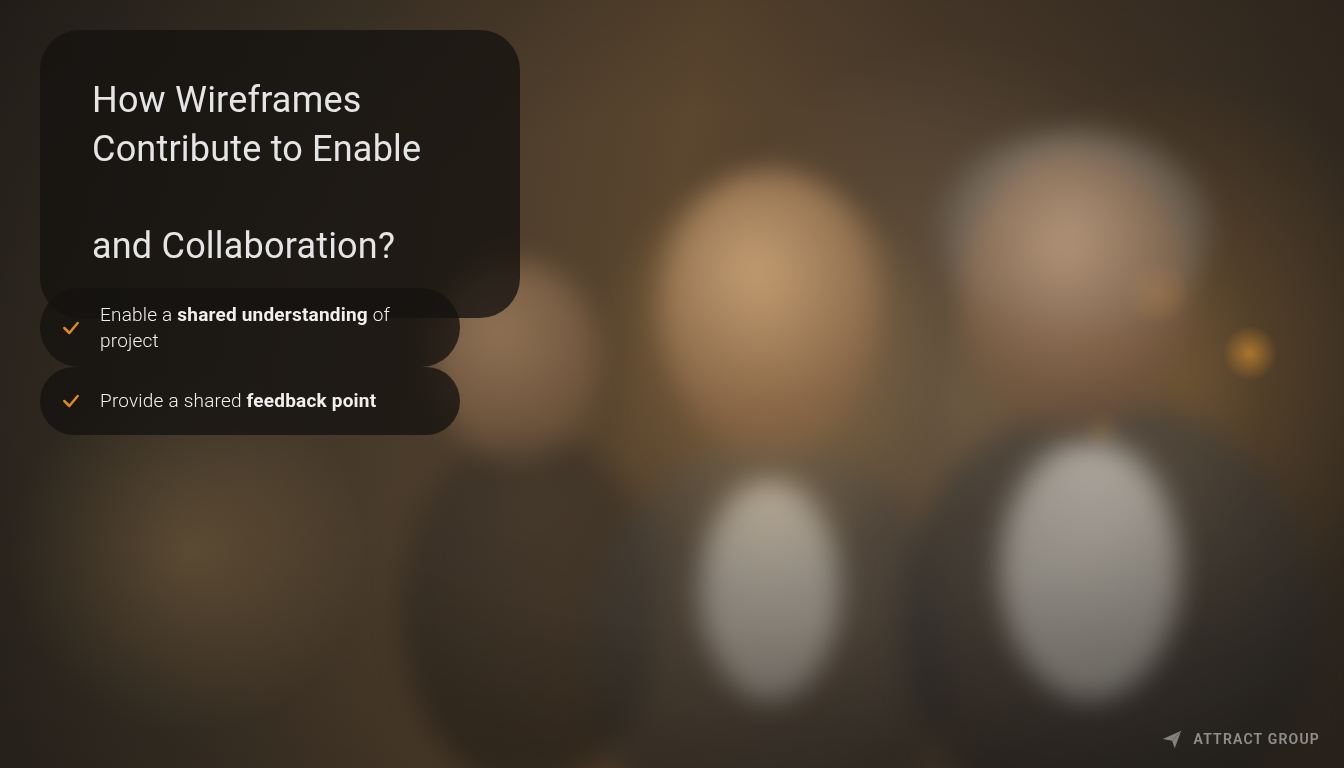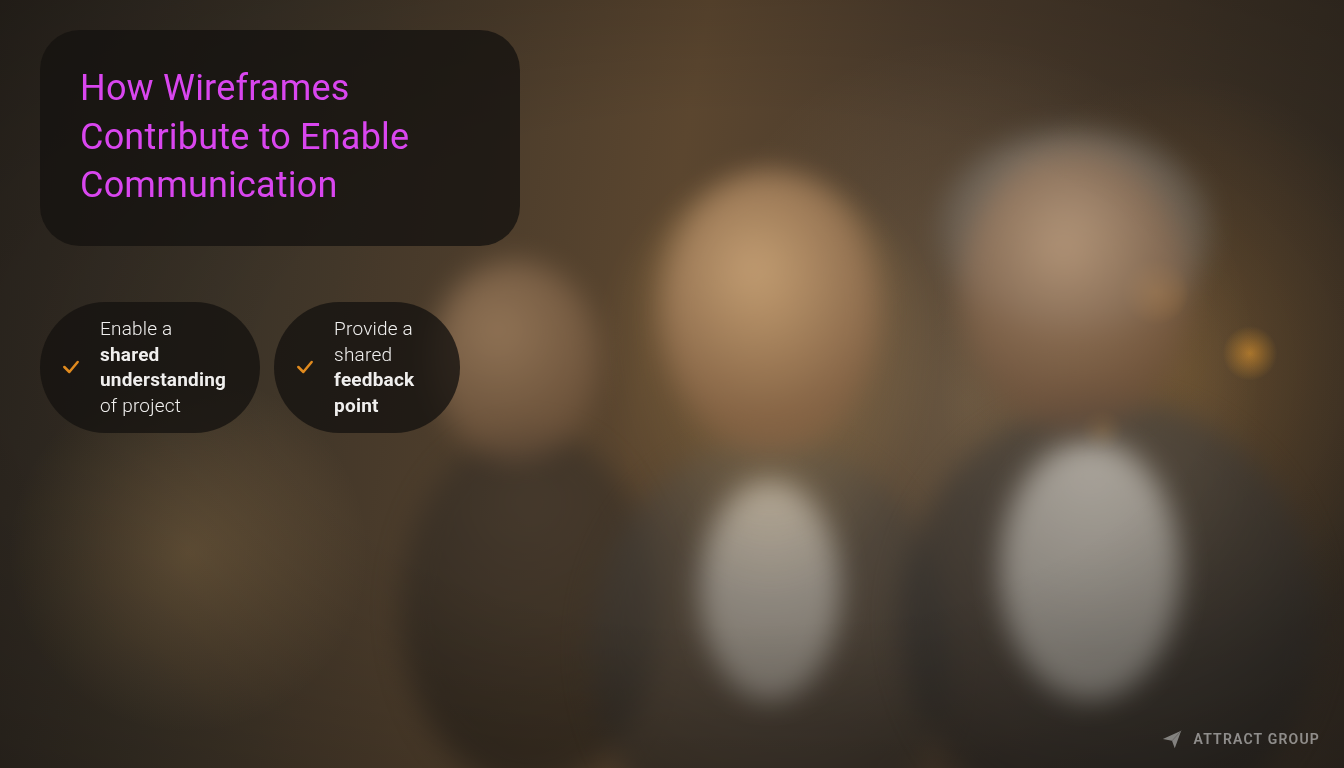--- a/index.html
+++ b/index.html
@@ -64,36 +64,35 @@
     position: absolute;
     left: 40px;
     top: 30px;
     width: 480px;
     padding: 34px 40px 36px 40px;
     border-radius: 40px;
     background: rgba(20, 18, 16, 0.78);
     box-sizing: border-box;
   }
   .card h1 {
-    margin: 0;
+    margin: 12px;
     font-size: 36px;
     line-height: 1.35;
     font-weight: 400;
-    color: #d946ef;
+    color: #e5e5e5;
     letter-spacing: 0.2px;
   }
 
   .pills {
     position: absolute;
     left: 40px;
-    top: 302px;
+    top: 288px;
     width: 420px;
     display: flex;
-    flex-direction: row;
-    gap: 14px;
+    flex-direction: column;
   }
   .pill {
     display: flex;
     align-items: center;
     gap: 18px;
     background: rgba(20, 18, 16, 0.78);
     border-radius: 999px;
     padding: 14px 26px 14px 20px;
     min-height: 40px;
   }
@@ -151,21 +150,22 @@
   <div class="blob p3-head"></div>
 </div>
 <div class="vignette"></div>
 
 <div class="overlay">
 
   <div class="card">
     <h1>
       <span>How Wireframes</span><br>
       <span>Contribute to Enable</span><br>
-      <span>Communication</span><br>
+      <br>
+      <span>and Collaboration?</span>
     </h1>
   </div>
 
   <div class="pills">
 
     <div class="pill">
       <span class="check">
         <svg width="20" height="20" viewBox="0 0 24 24" fill="none" stroke="#e08a1e" stroke-width="3" stroke-linecap="round" stroke-linejoin="round">
             <polyline points="4 12 10 18 20 6"></polyline>
           </svg>

